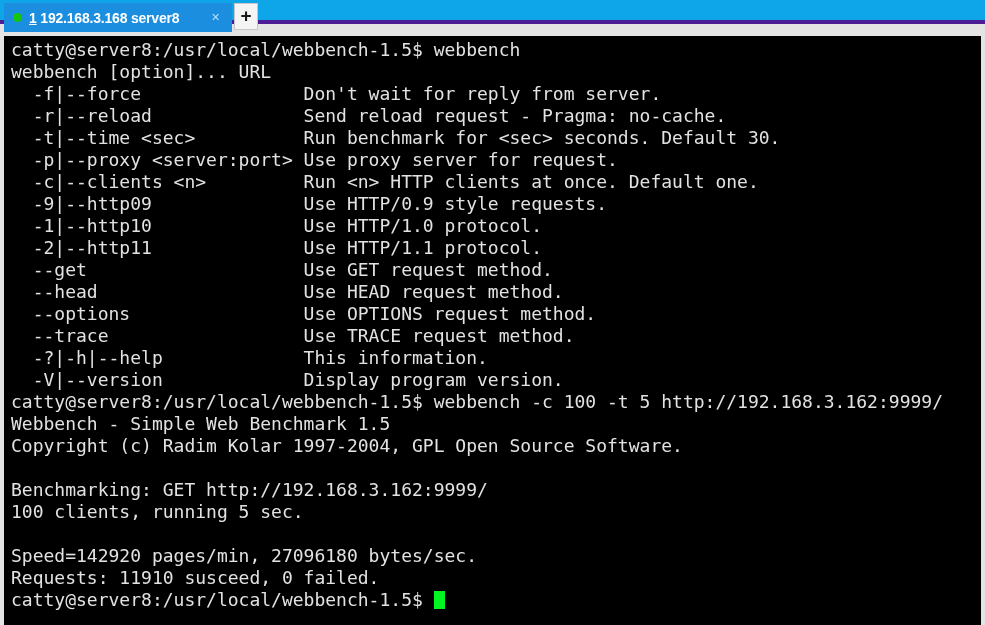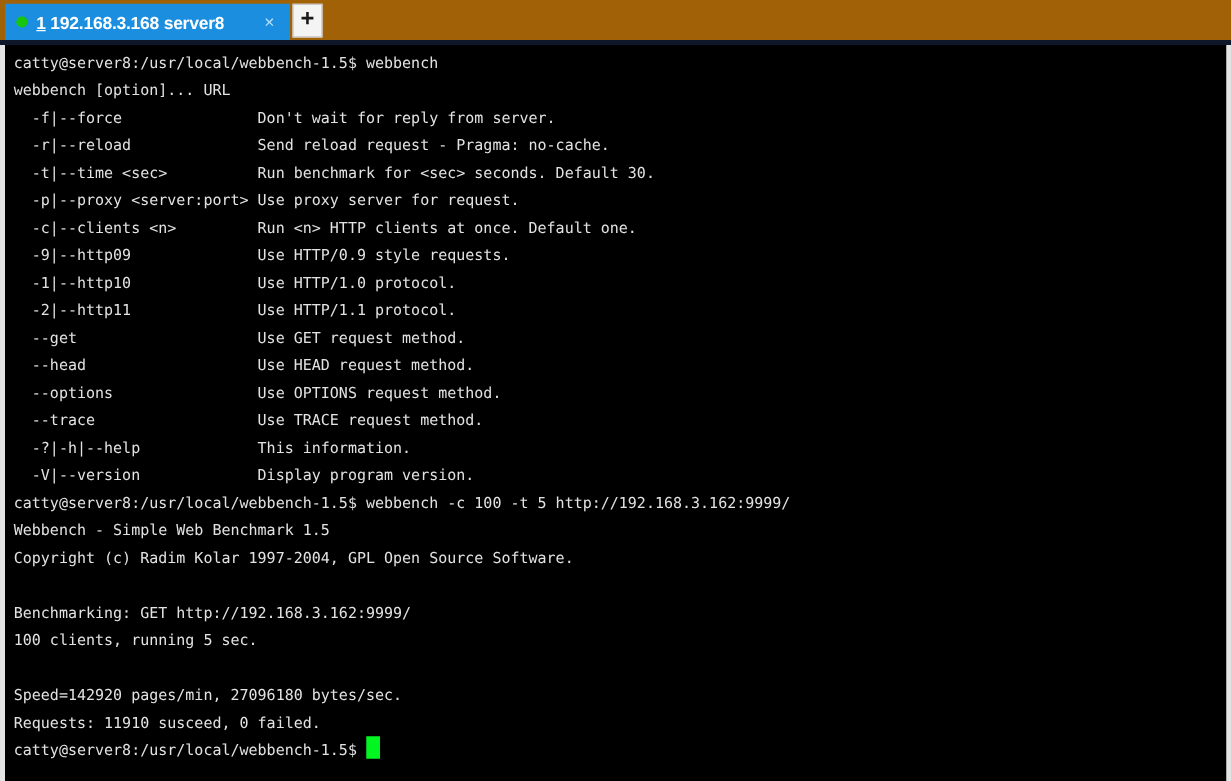--- a/index.html
+++ b/index.html
@@ -13,23 +13,23 @@
   #window {
     position: relative;
     width: 985px; height: 625px;
     background: #e4e4e4;
     overflow: hidden;
   }
   
   #tabstrip {
     position: absolute;
     left: 0; top: 0;
-    width: 985px; height: 36px;
-    background: #a16207;
-    border-bottom: 4px solid #0f172a;
+    width: 985px; height: 24px;
+    background: #0ea5e9;
+    border-bottom: 4px solid #4c1d95;
   }
   #tab-active {
     position: absolute;
     left: 4px; top: 3px;
     width: 228px; height: 29px;
     background: #1b8ee0;
     display: flex;
     align-items: center;
     padding-left: 9px;
     cursor: default;
@@ -93,21 +93,21 @@
     width: 977px; height: 589px;
     background: #000000;
     overflow: hidden;
   }
   #term-text {
     position: absolute;
     left: 7px; top: 3px;
     margin: 0;
     color: #e2e2e2;
     font-family: "DejaVu Sans Mono", "Liberation Mono", monospace;
-    font-size: 12px;
+    font-size: 18px;
     line-height: 22px;
     letter-spacing: 0px;
     white-space: pre;
     tab-size: 8;
   }
   #cursor {
     display: inline-block;
     width: 11px; height: 18px;
     background: #00f521;
     vertical-align: -3px;

